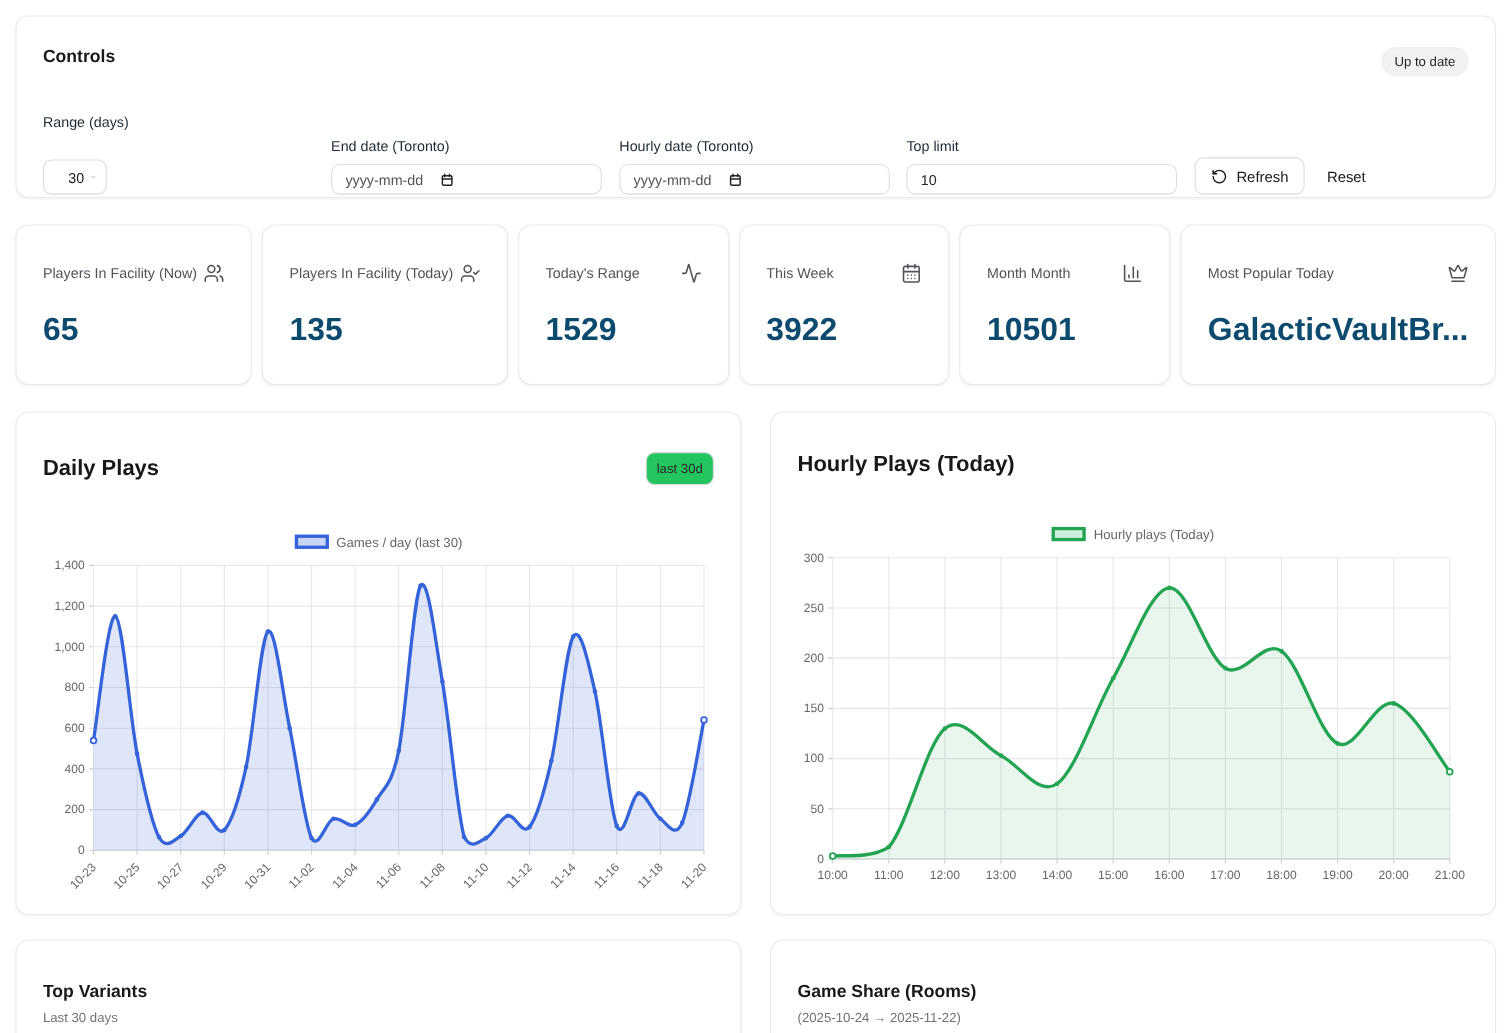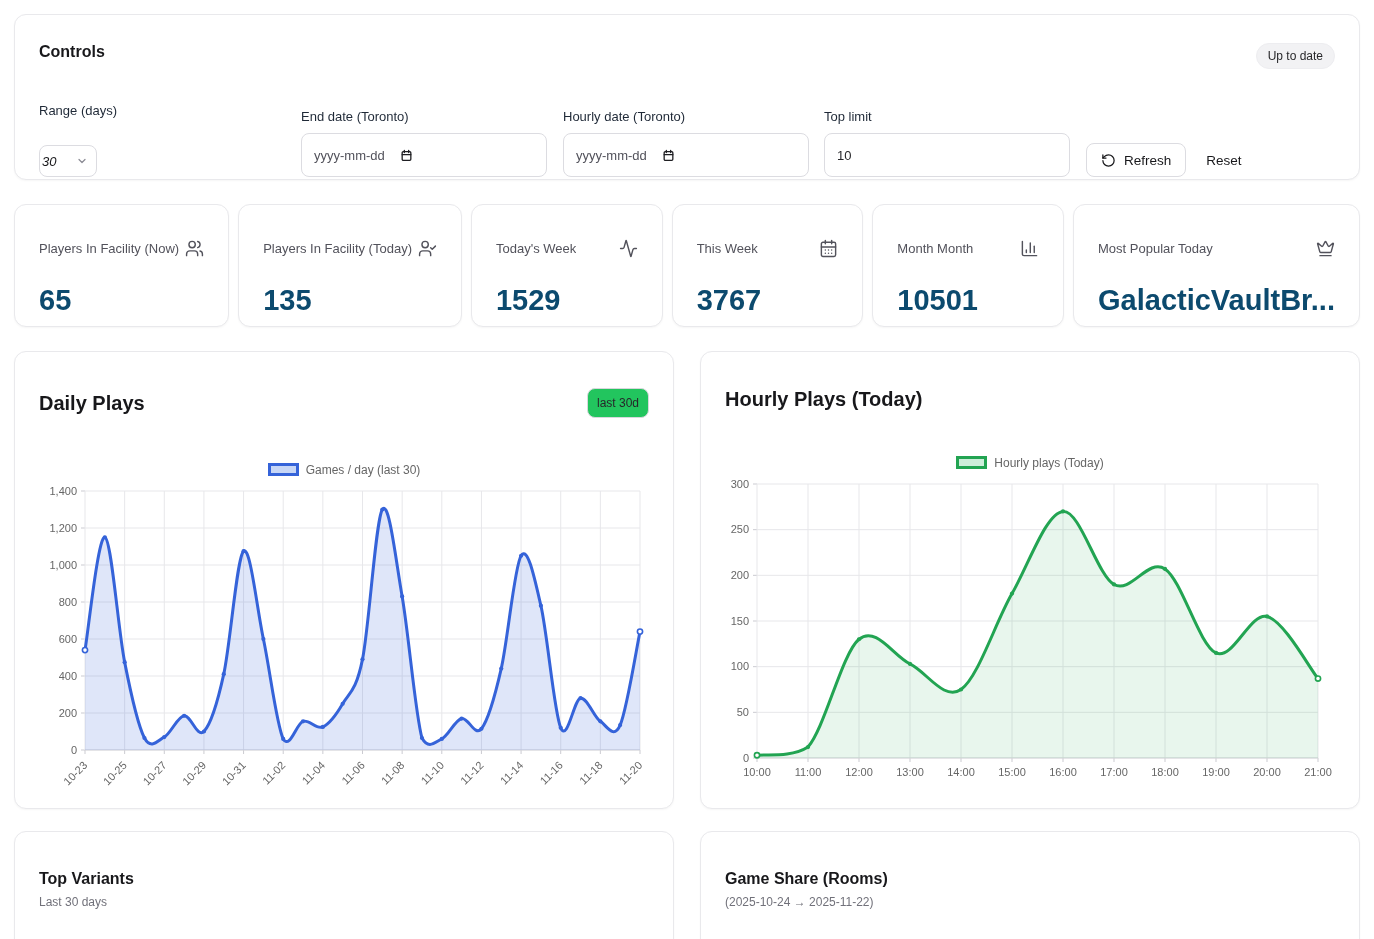--- a/index.html
+++ b/index.html
@@ -12,37 +12,37 @@
   .controls { height:166px; padding:28px 24px 22px; }
   .controls-head { display:flex; justify-content:space-between; align-items:flex-start; }
   .controls-title { font-size:16px; font-weight:700; }
   .pill-badge { background:#f2f2f4; border:1px solid #ededf0; border-radius:999px;
      font-size:12px; padding:5px 11px; color:#27272a; }
   .controls-row { margin-top:34px; display:flex; align-items:flex-end; }
   .fgroup { display:flex; flex-direction:column; }
   .fgroup .flabel { font-size:13px; font-weight:500; color:#1f2937; margin-bottom:9px; }
   .g1 { width:262px;gap:18px; } .g2 { width:262px; } .g3 { width:261px; } .g4 { width:246px; }
   .select { width:58px; height:32px; border:1px solid #dcdce1; border-radius:8px;
-     display:flex; align-items:center; padding:0 8px 0 2px; font-size:13px; gap:6px;
-     background:#fff; position:relative; cursor:pointer;font-style:italic; }
+     display:flex; align-items:center; padding:0 8px 0 22px; font-size:13px; gap:6px;
+     background:#fff; position:relative; cursor:pointer; }
   .select svg { margin-left:auto; }
-  .inputbox { width:246px; height:44px; border:1px solid #dcdce1; border-radius:8px;
+  .inputbox { width:246px; height:28px; border:1px solid #dcdce1; border-radius:8px;
      display:flex; align-items:center; padding:0 12px; background:#fff; }
   .inputbox input { border:none; outline:none; font-size:13px; width:84px;
      font-family:inherit; color:#27272a; background:transparent; }
   .inputbox input::placeholder { color:#52525b; opacity:1; }
   .inputbox.full input { width:100%; }
   .cal-icon { flex:0 0 auto; margin-left:2px; display:flex; }
   .btn { height:34px; border:1px solid #dcdce1; border-radius:8px; background:#fff;
      display:flex; align-items:center; gap:8px; padding:0 14px; font-size:13.5px;
      font-weight:500; cursor:pointer; margin-left:16px; font-family:inherit; color:#18181b;}
   .btn-ghost { border:none; background:transparent; margin-left:6px; }
   
   .stats { margin-top:24px; display:grid; grid-template-columns:repeat(6,1fr); gap:9px; }
-  .stat-card { height:123px; padding:34px 24px 16px; }
+  .stat-card { height:146px; padding:34px 24px 16px; }
   .stat-head { display:flex; justify-content:space-between; align-items:center; }
   .stat-label { font-size:13px; color:#52525b; white-space:nowrap; overflow:hidden; }
   .stat-icon { color:#52525b; display:flex; flex:0 0 auto; margin-left:6px; }
   .stat-value { margin-top:26px; font-size:29px; font-weight:700; color:#0c4a6e;
      white-space:nowrap; overflow:hidden; }
   
   .charts { margin-top:24px; display:grid; grid-template-columns:1fr 1fr; gap:26px; }
   .chart-card { height:458px; overflow:hidden; }
   .chart-head { display:flex; justify-content:space-between; align-items:center;
      padding:36px 24px 0; }
@@ -146,21 +146,21 @@
               <path d="M16 21v-2a4 4 0 0 0-4-4H6a4 4 0 0 0-4 4v2"></path>
               <circle cx="9" cy="7" r="4"></circle>
               <path d="m16 11 2 2 4-4"></path>
             </svg>
           </span>
         </div>
         <div class="stat-value">135</div>
       </div>
       <div class="card stat-card">
         <div class="stat-head">
-          <span class="stat-label">Today's Week</span>
+          <span class="stat-label">Today's Range</span>
           <span class="stat-icon">
             <svg width="19" height="19" viewBox="0 0 24 24" fill="none" stroke="currentColor" stroke-width="1.8" stroke-linecap="round" stroke-linejoin="round">
               <path d="M22 12h-2.48a2 2 0 0 0-1.93 1.46l-2.35 8.36a.25.25 0 0 1-.48 0L9.24 2.18a.25.25 0 0 0-.48 0l-2.35 8.36A2 2 0 0 1 4.49 12H2"></path>
             </svg>
           </span>
         </div>
         <div class="stat-value">1529</div>
       </div>
       <div class="card stat-card">
         <div class="stat-head">
@@ -173,21 +173,21 @@
               <path d="M3 10h18"></path>
               <path d="M8 14h.01"></path>
               <path d="M12 14h.01"></path>
               <path d="M16 14h.01"></path>
               <path d="M8 18h.01"></path>
               <path d="M12 18h.01"></path>
               <path d="M16 18h.01"></path>
             </svg>
           </span>
         </div>
-        <div class="stat-value">3767</div>
+        <div class="stat-value">3922</div>
       </div>
       <div class="card stat-card">
         <div class="stat-head">
           <span class="stat-label">Month Month</span>
           <span class="stat-icon">
             <svg width="19" height="19" viewBox="0 0 24 24" fill="none" stroke="currentColor" stroke-width="1.8" stroke-linecap="round" stroke-linejoin="round">
               <path d="M3 3v16a2 2 0 0 0 2 2h16"></path>
               <path d="M18 17V9"></path>
               <path d="M13 17V5"></path>
               <path d="M8 17v-3"></path>

